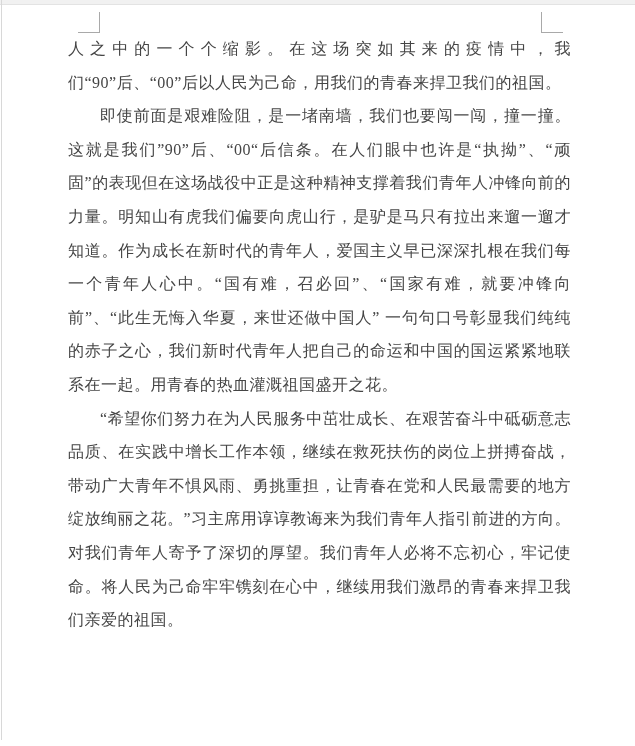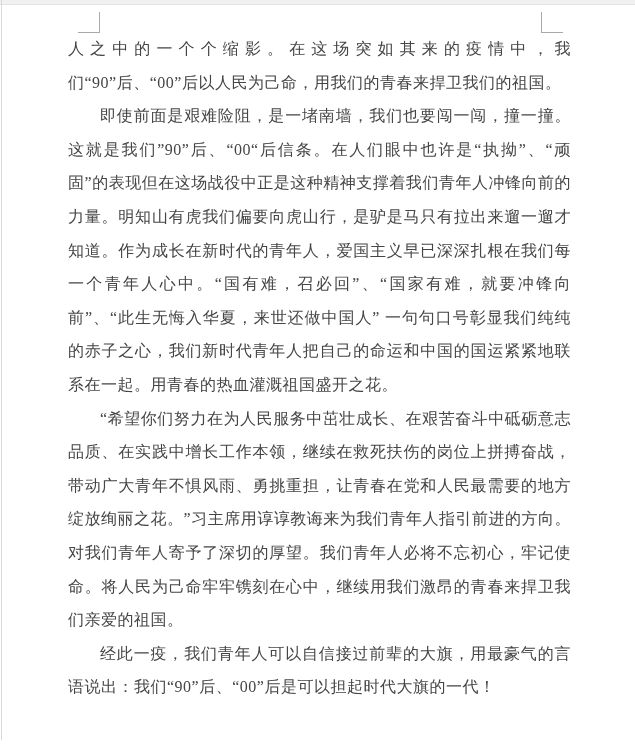--- a/index.html
+++ b/index.html
@@ -78,18 +78,15 @@
   <div class="text-area">
     <p>
       <span>人之中的一个个缩影。在这场突如其来的疫情中，我们“90”后、“00”后以人民为己命，用我们的青春来捍卫我们的祖国。</span>
     </p>
     <p class="indent">
       <span>即使前面是艰难险阻，是一堵南墙，我们也要闯一闯，撞一撞。这就是我们”90”后、“00“后信条。在人们眼中也许是“执拗”、“顽固”的表现但在这场战役中正是这种精神支撑着我们青年人冲锋向前的力量。明知山有虎我们偏要向虎山行，是驴是马只有拉出来遛一遛才知道。作为成长在新时代的青年人，爱国主义早已深深扎根在我们每一个青年人心中。“国有难，召必回”、“国家有难，就要冲锋向前”、“此生无悔入华夏，来世还做中国人” 一句句口号彰显我们纯纯的赤子之心，我们新时代青年人把自己的命运和中国的国运紧紧地联系在一起。用青春的热血灌溉祖国盛开之花。</span>
     </p>
     <p class="indent">
       <span class="run-italic">“希望你们努力在为人民服务中茁壮成长、在艰苦奋斗中砥砺意志品质、在实践中增长工作本领，继续在救死扶伤的岗位上拼搏奋战，带动广大青年不惧风雨、勇挑重担，让青春在党和人民最需要的地方绽放绚丽之花。”</span><span>习主席用谆谆教诲来为我们青年人指引前进的方向。对我们青年人寄予了深切的厚望。我们青年人必将不忘初心，牢记使命。将人民为己命牢牢镌刻在心中，继续用我们激昂的青春来捍卫我们亲爱的祖国。</span>
     </p>
-    <p class="indent">
-      <span>经此一疫，我们青年人可以自信接过前辈的大旗，用最豪气的言语说出：我们“90”后、“00”后是可以担起时代大旗的一代！</span>
-    </p>
   </div>
 
 </div>
 
 </body></html>

